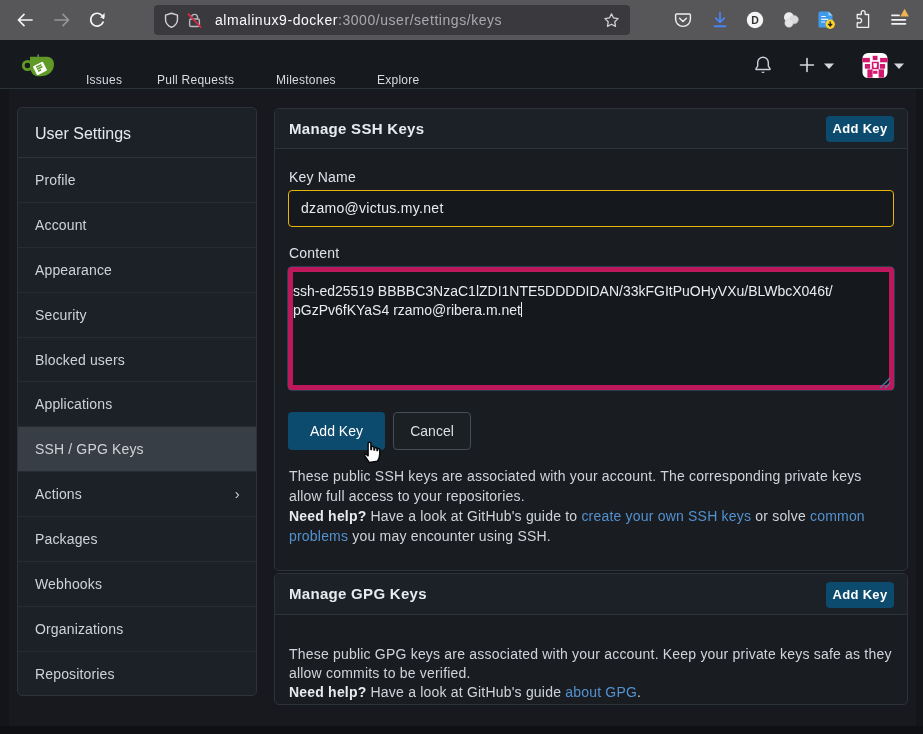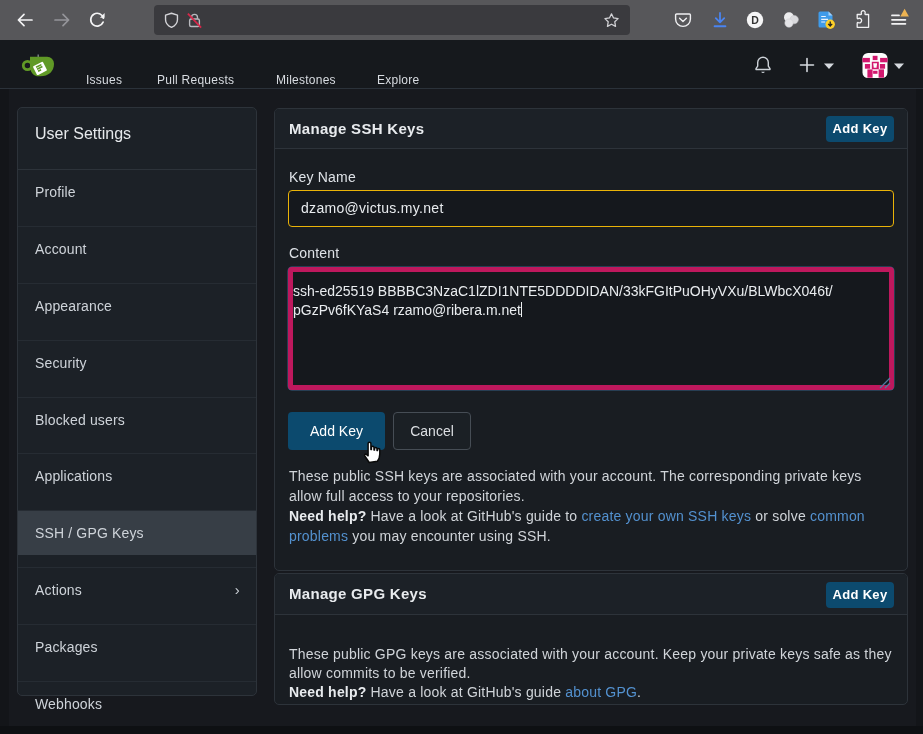--- a/index.html
+++ b/index.html
@@ -13,21 +13,21 @@
   #urltext { position:absolute; left:61px; top:0; line-height:30px; font-size:14px; letter-spacing:.55px; color:#fbfbfe; white-space:nowrap; }
   #urltext .path { color:#a9a9af; }
 
   
   #navbar { position:absolute; left:0; top:40px; width:923px; height:49px; background:#16191d; border-bottom:1px solid #2b323a; }
   .navlink { position:absolute; top:16px; line-height:49px; font-size:12px; letter-spacing:.25px; color:#d8dce1; }
 
   
   #menu { position:absolute; left:17px; top:107px; width:240px; height:589px; background:#1c2127; border:1px solid #2d333a; border-radius:5px; }
   #menu .hdr { height:49px; line-height:51px; padding-left:17px; font-size:16px; font-weight:400; color:#e6e9ec; }
-  #menu .item { height:44.9px; line-height:44px; padding-left:17px; font-size:14px; letter-spacing:.15px; color:#ced3d9; border-top:1px solid #262c33; position:relative;margin-top:12px; }
+  #menu .item { height:44.9px; line-height:44px; padding-left:17px; font-size:14px; letter-spacing:.15px; color:#ced3d9; border-top:1px solid #262c33; position:relative; }
   #menu .item.sel { background:#373e46; }
   #menu .item .chev { position:absolute; right:16px; top:0; color:#c9ced4; font-size:15px; }
 
   
   .box { position:absolute; left:274px; width:634px; background:#191d22; border:1px solid #2d333a; border-radius:5px; }
   .boxhdr { position:relative; height:40px; line-height:39px; background:#1c2127; border-bottom:1px solid #2d333a; border-radius:4px 4px 0 0; padding-left:14px; font-size:15px; font-weight:700; letter-spacing:.3px; color:#e8ebee; }
   .btn-blue { background:#0c4a6e; color:#fff; border-radius:4px; text-align:center; }
   .hdrbtn { position:absolute; right:13px; top:7px; width:68px; height:26px; line-height:26px; font-size:13px; }
   label.flabel { position:absolute; left:14px; font-size:14px; font-weight:400; letter-spacing:.2px; color:#dee2e7; }
   .helptext { position:absolute; left:14px; font-size:14px; letter-spacing:.2px; color:#d0d4d9; }
@@ -68,20 +68,21 @@
 
     <svg class="abs" style="left:9px;top:7px" width="17" height="17" viewBox="0 0 16 16">
       <path d="M8 1.2 13.6 3v4.2c0 3.6-2.5 5.8-5.6 7.3C4.9 13 2.4 10.8 2.4 7.2V3z" stroke="#d4d4d8" stroke-width="1.3" fill="none" stroke-linejoin="round"></path>
     </svg>
 
     <svg class="abs" style="left:32px;top:7px" width="17" height="17" viewBox="0 0 16 16">
       <rect x="3.4" y="6.6" width="9.2" height="7" rx="1.4" stroke="#b9b9be" stroke-width="1.3" fill="none"></rect>
       <path d="M5.2 6.4V5a2.8 2.8 0 0 1 5.6 0v1.4" stroke="#b9b9be" stroke-width="1.3" fill="none"></path>
       <path d="M1.8 1.6 14.2 14.6" stroke="#d7274a" stroke-width="1.7"></path>
     </svg>
+    <div id="urltext">almalinux9-docker<span class="path">:3000/user/settings/keys</span></div>
 
     <svg class="abs" style="left:449px;top:7px" width="17" height="17" viewBox="0 0 16 16">
       <path d="M8 1.7 9.9 5.6l4.3.6-3.1 3 .7 4.3L8 11.5l-3.8 2 .7-4.3-3.1-3 4.3-.6z" stroke="#d2d2d6" stroke-width="1.2" fill="none" stroke-linejoin="round"></path>
     </svg>
   </div>
 
   <svg class="abs" style="left:674px;top:11px" width="18" height="18" viewBox="0 0 18 18">
     <path d="M2.6 3h12.8c.6 0 1 .4 1 1v4a7.4 7.4 0 0 1-14.8 0V4c0-.6.4-1 1-1z" stroke="#f0f0f2" stroke-width="1.4" fill="none"></path>
     <path d="M5.6 7.2 9 10.4l3.4-3.2" stroke="#f0f0f2" stroke-width="1.4" fill="none" stroke-linecap="round" stroke-linejoin="round"></path>
   </svg>

